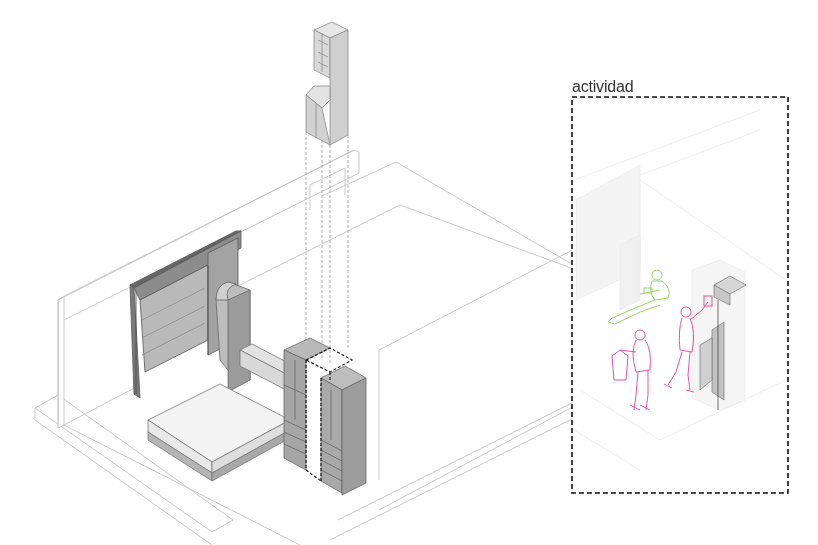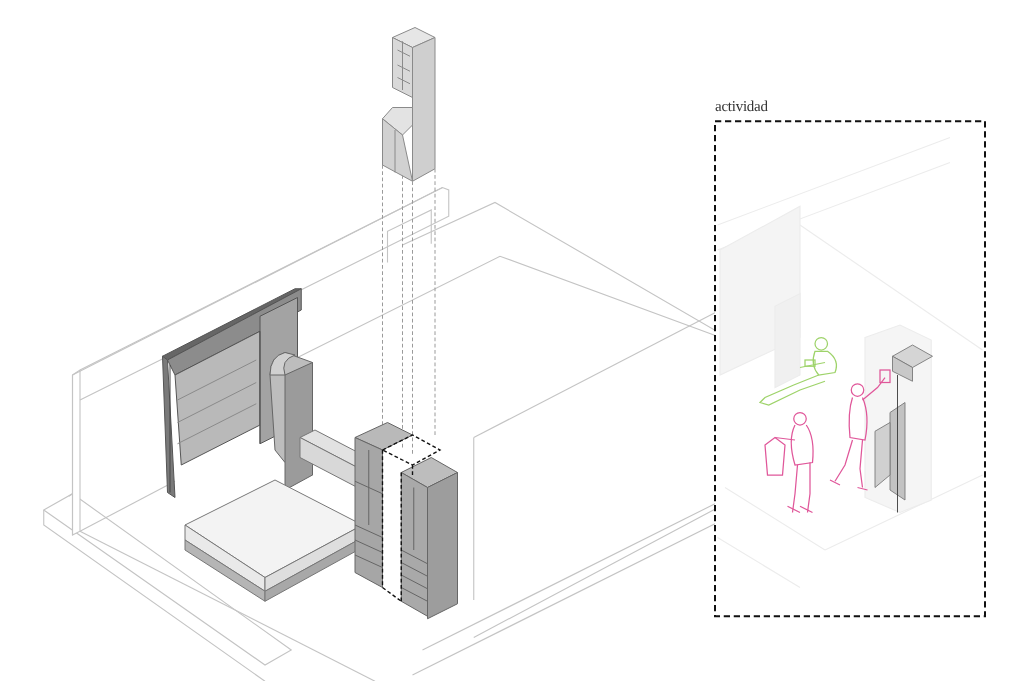--- a/index.html
+++ b/index.html
@@ -1,20 +1,20 @@
 <!DOCTYPE html>
 <html><head>
   <meta charset="utf-8">
   <style>
     html, body { margin: 0; padding: 0; background: #ffffff; }
     body { width: 818px; height: 545px; position: relative; overflow: hidden;
            font-family: "DejaVu Sans", "Liberation Sans", sans-serif; }
     .canvas { position: absolute; left: 0; top: 0; width: 818px; height: 545px; }
-    .panel-label { position: absolute; left: 572px; top: 78px; font-size: 12px; color: #333333;
-                   font-family: Liberation Serif, serif; letter-spacing: -0.2px; }
+    .panel-label { position: absolute; left: 572px; top: 78px; font-size: 16px; color: #333333;
+                   font-family: Liberation Sans, sans-serif; letter-spacing: -0.2px; }
   </style>
 </head>
 <body>
 
 <svg class="canvas" viewBox="0 0 818 545" xmlns="http://www.w3.org/2000/svg">
 
   <g fill="none" stroke="#c4c4c4" stroke-width="0.9">
 
     <polygon points="35,408 58,395 233,520 212,532" fill="#fff"></polygon>
     <polyline points="35,408 35,420 212,545"></polyline>

